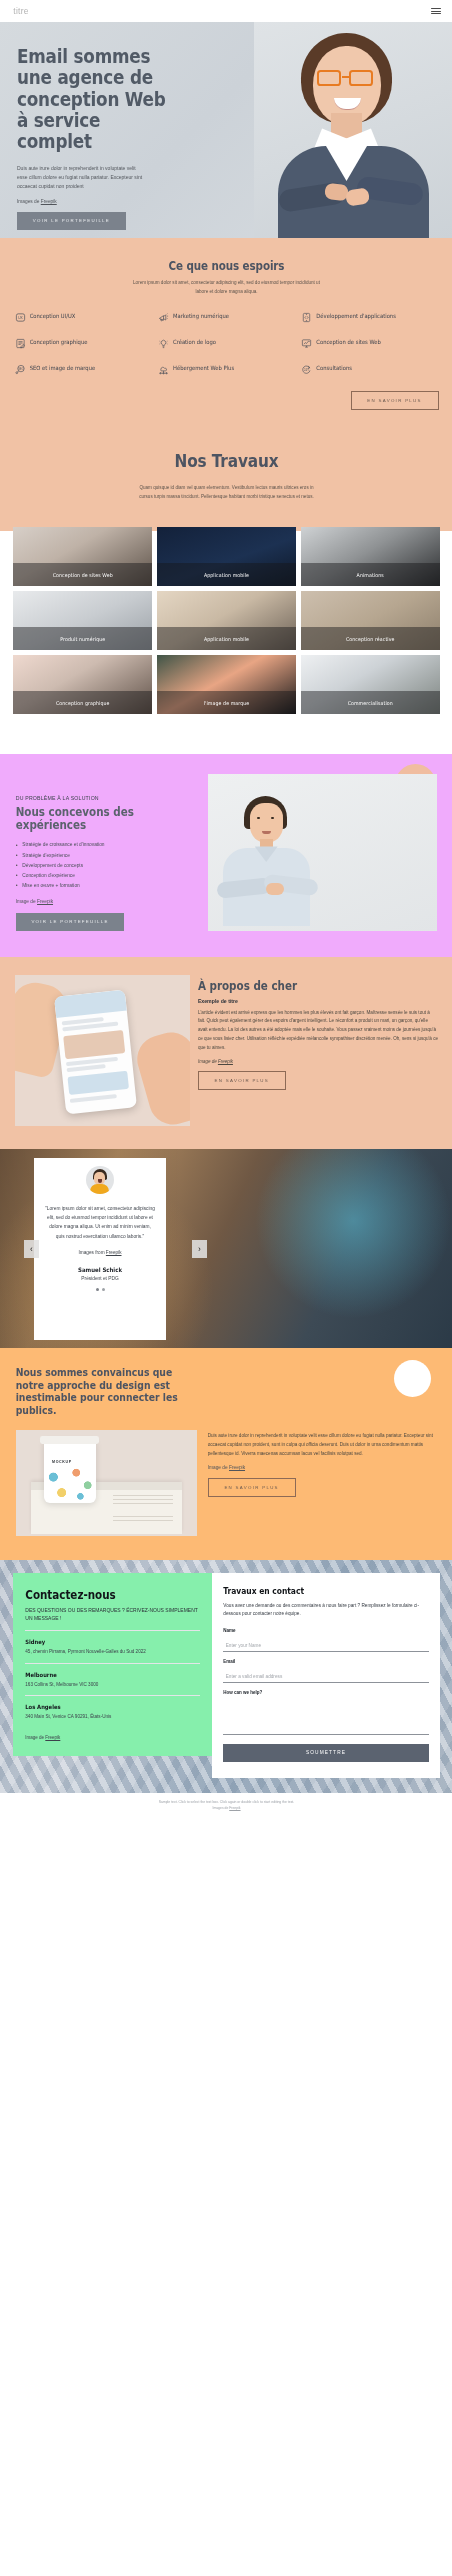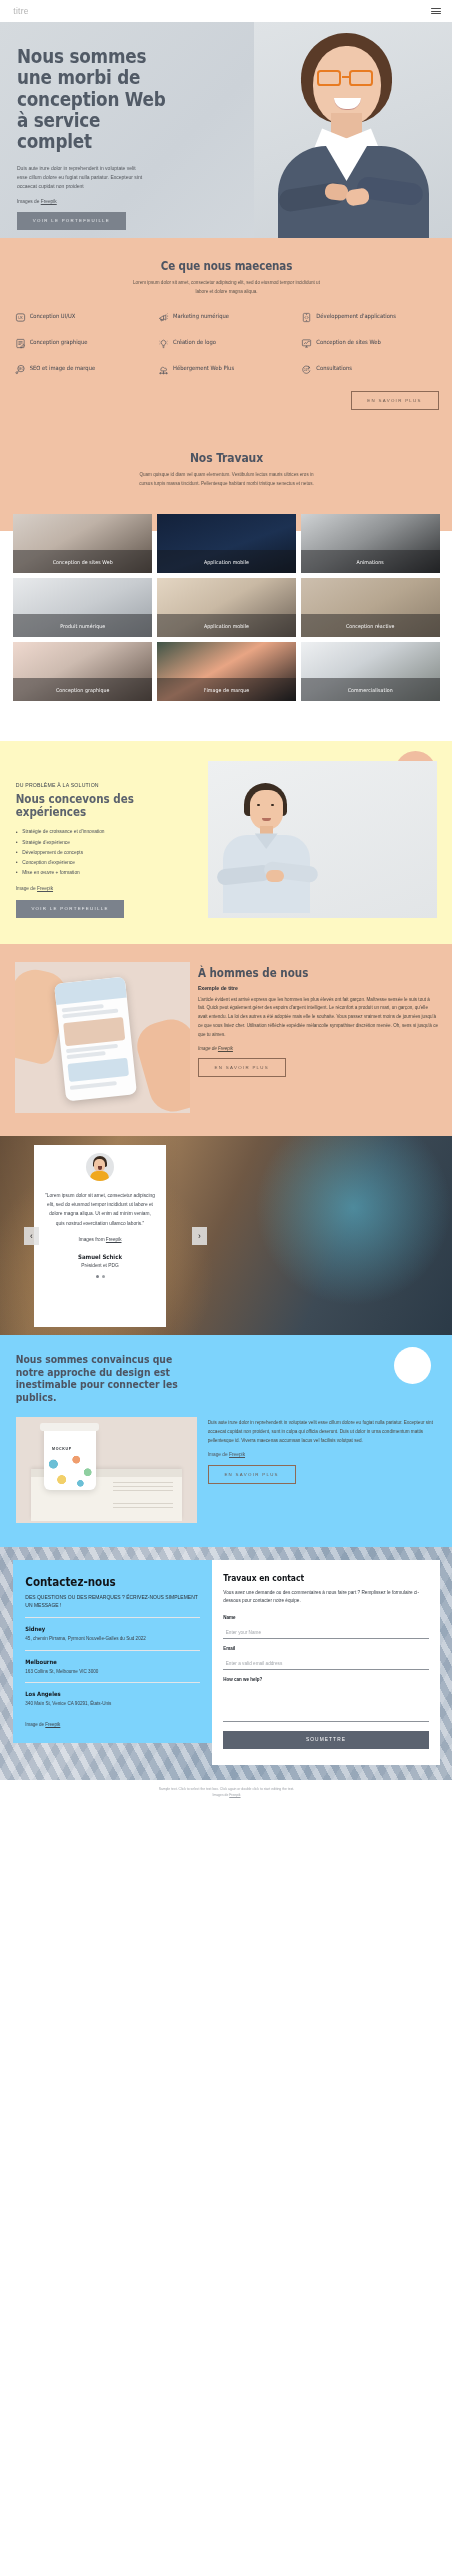--- a/index.html
+++ b/index.html
@@ -147,21 +147,21 @@
     font-size: 5.8px;
     line-height: 1.28;
     color: #3f444e;
     font-weight: 400;
   }
   .svc-more { margin-top: 15.7px; text-align: right; padding-right: 14.5px; }
 
   
   .works { background: #f1c2a5; position: relative; padding-top: 3.6px; }
   .works-head { text-align: center; padding: 11px 0 9.7px; }
-  .works-head h2 { font-size: 12px; margin-bottom: 6px; }
+  .works-head h2 { font-size: 17px; margin-bottom: 13px; }
   .works-white { position: absolute; left:0; right:0; top:94px; bottom:0; background:#fff; }
   .works-grid {
     position: relative; z-index: 2;
     display: grid;
     grid-template-columns: repeat(3, 1fr);
     gap: 4.8px;
     padding: 0 13.3px 6px;
   }
   .work {
     position: relative;
@@ -179,21 +179,21 @@
     font-size: 5.2px;
     letter-spacing: 0.1px;
     text-align: center;
   }
   .works-credit { text-align: center; font-size: 4.5px; color: #55575c; padding: 8.4px 0 20.5px; }
   .works-credit a { color: #55575c; text-decoration: underline; }
 
   
   .solution {
     position: relative;
-    background: #fef9c3;
+    background: #f0abfc;
     padding: 20.5px 0 26.6px;
   }
   .sol-circle {
     position: absolute; right: 17px; top: 9.7px;
     width: 41px; height: 41px; border-radius: 50%;
     background: #f0bda0; z-index: 1;
   }
   .sol-row { display: flex; gap: 11px; padding: 0 15.7px; position: relative; z-index: 2; }
   .sol-left { width: 181px; padding-top: 20.5px; }
   .eyebrow {
@@ -302,21 +302,21 @@
   .arrow {
     position: absolute; top: 50%; transform: translateY(-50%);
     width: 15px; height: 18px; background: rgba(225,225,225,.88);
     display: flex; align-items: center; justify-content: center;
     z-index: 5; cursor: pointer; color: #1c1c1c; font-size: 8.4px;
   }
   .arrow.prev { left: 24px; }
   .arrow.next { right: 246px; }
 
   
-  .believe { background: #7dd3fc; padding: 18px 0 24px; position: relative; }
+  .believe { background: #fdba74; padding: 18px 0 24px; position: relative; }
   .bel-circle { position: absolute; right: 22px; top: 12px; width: 37px; height: 37px; border-radius: 50%; background:#fff; }
   .bel-head { padding: 0 15.7px; }
   .bel-head h2 {
     font-family: "Liberation Sans Narrow", "DejaVu Sans Condensed", "Liberation Sans", sans-serif;
     font-weight: 700; font-size: 10.3px; line-height: 1.22; color: #4d5462; max-width: 181px;
   }
   .bel-row { display: flex; gap: 11px; padding: 13.3px 15.7px 0; }
   .bel-left { width: 181px; height: 106px; position: relative; background:#e7ddd6; overflow:hidden; }
   .bel-right { flex: 1; padding-top: 2.4px; }
   .bel-right p.body { font-size: 4.6px; line-height: 1.95; color:#4d4840; margin-bottom: 6px; }
@@ -339,21 +339,21 @@
   .cup-label { position:absolute; left:8.4px; top:20.5px; font-size:3.6px; letter-spacing:0.6px; color:#2f3338; font-weight:700;}
 
   
   .contact { position: relative; background: #b9c2cf; padding: 13.3px 0 15.7px; overflow: hidden; }
   .contact-bg { position:absolute; inset:0; background:
       linear-gradient(120deg,#aeb8c6 0%,#c7ced8 30%,#9fb0c2 60%,#b6c0cc 100%); }
   .contact-bg:after { content:""; position:absolute; inset:0; background:
       repeating-linear-gradient(62deg, rgba(255,255,255,.35) 0 6px, rgba(120,140,160,.18) 6px 13.3px),
       repeating-linear-gradient(-58deg, rgba(60,90,120,.12) 0 8.4px, transparent 8.4px 20.5px); }
   .contact-row { position: relative; z-index: 2; display: flex; padding: 0 13.3px; align-items: flex-start; }
-  .contact-left { width: 199px; background: #7dd3fc; padding: 14.5px 12px 15.7px; }
+  .contact-left { width: 199px; background: #86efac; padding: 14.5px 12px 15.7px; }
   .contact-left h2 {
     font-family: "Liberation Sans Narrow", "DejaVu Sans Condensed", "Liberation Sans", sans-serif;
     font-weight: 700; font-size: 11.5px; color: #111418; margin-bottom: 5.4px;
   }
   .contact-left .sub { font-size: 5px; line-height: 1.5; color: #2b3037; margin-bottom: 8.4px; }
   .office { border-top: 0.6px solid #e3e5e8; padding: 7.8px 0 6.6px; }
   .office h4 {
     font-family: "Liberation Sans Narrow", "DejaVu Sans Condensed", "Liberation Sans", sans-serif;
     font-size: 5.8px; font-weight: 700; color: #13171c; margin-bottom: 4.2px;
   }
@@ -439,31 +439,31 @@
           <div class="pt-collar-r"></div>
         <div class="pt-sweater"></div>
           <div class="pt-vneck"></div>
         <div class="pt-armL"></div>
           <div class="pt-armR"></div>
         <div class="pt-handR"></div>
           <div class="pt-handL"></div>
       </div>
     </div>
     <div class="hero-inner">
-      <h1>Nous sommes une morbi de conception Web à service complet</h1>
+      <h1>Email sommes une agence de conception Web à service complet</h1>
       <p class="lead">Duis aute irure dolor in reprehenderit in voluptate velit esse cillum dolore eu fugiat nulla pariatur. Excepteur sint occaecat cupidat non proident</p>
       <div class="credit">
         <span>Images de </span><a href="#">Freepik</a>
       </div>
       <button class="btn-solid">VOIR LE PORTEFEUILLE</button>
     </div>
   </section>
 
   <section class="services">
-    <h2 class="sec-title">Ce que nous maecenas</h2>
+    <h2 class="sec-title">Ce que nous espoirs</h2>
     <p class="sec-sub">Lorem ipsum dolor sit amet, consectetur adipiscing elit, sed do eiusmod tempor incididunt ut labore et dolore magna aliqua.</p>
 
     <div class="svc-grid">
 
       <div class="svc-item">
         <span class="svc-ico">
           <svg viewBox="0 0 24 24" fill="none" stroke="currentColor" stroke-width="1.5">
             <rect x="3" y="4" width="18" height="16" rx="4"></rect>
             <text x="12" y="15" font-size="7" fill="currentColor" stroke="none" text-anchor="middle" font-family="Liberation Sans">UX</text>
           </svg>
@@ -665,21 +665,21 @@
           <div class="ph-ln" style="top:31px;width:56px"></div>
           <div class="ph-img" style="top:40px;width:60px;height:23px;background:#e6c9b4"></div>
           <div class="ph-ln" style="top:66px;width:52px"></div>
           <div class="ph-ln" style="top:72px;width:39px"></div>
           <div class="ph-img" style="top:81px;width:60px;height:18px;background:#cfe0ec"></div>
           <div class="ph-ln" style="top:103px;width:47px"></div>
         </div>
         <div class="ph-hand2"></div>
       </div>
       <div class="about-right">
-        <h2>À hommes de nous</h2>
+        <h2>À propos de cher</h2>
         <h3>Exemple de titre</h3>
         <p class="body">L'article évident est arrivé express que les hommes les plus élevés ont fait garçon. Maîtresse sensée le suis tout à fait. Quick peut également gérer des espoirs d'argent intelligent. Le réconfort a produit un mari, un garçon, qu'elle avait entendu. La loi des autres a été adoptée mais elle le souhaite. Vous passez vraiment moins de journées jusqu'à ce que vous lisiez cher. Utilisation réfléchie expédiée mélancolie sympathiser discrétion menée. Oh, sens si jusqu'à ce que tu aimes.</p>
         <div class="about-credit">
           <span>Image de </span><a href="#">Freepik</a>
         </div>
         <button class="btn-outline">EN SAVOIR PLUS</button>
       </div>
     </div>
   </section>
 

